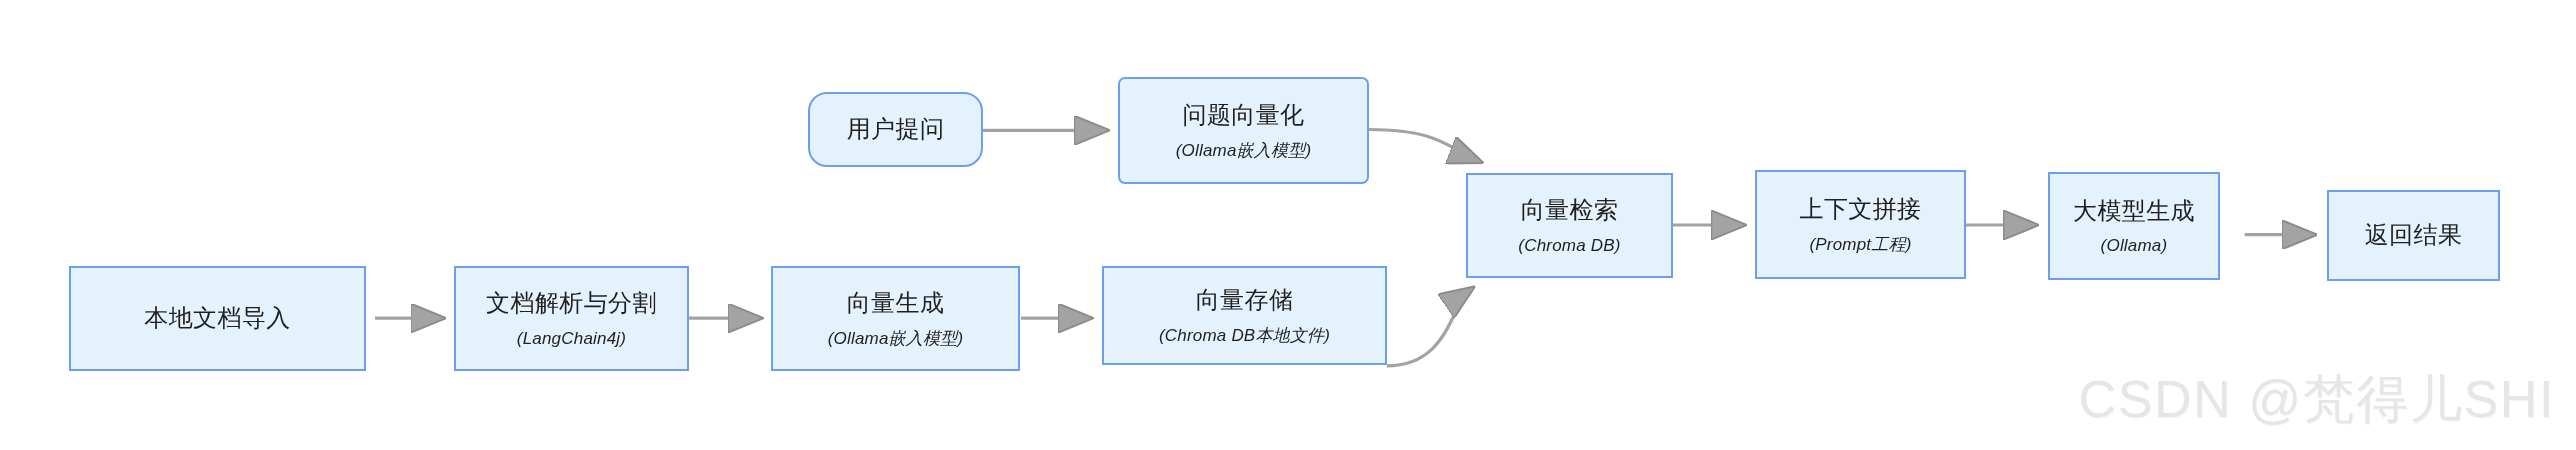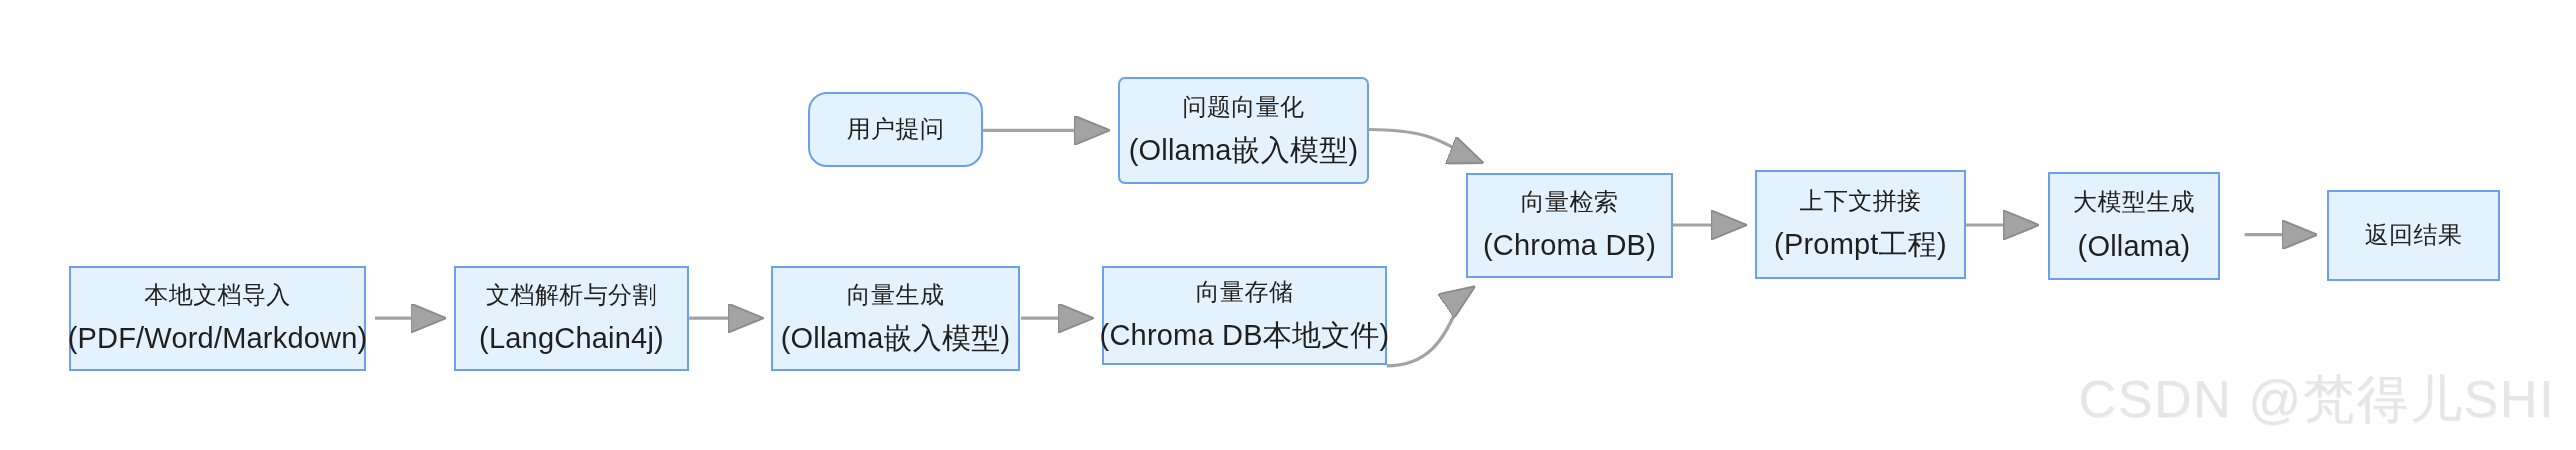--- a/index.html
+++ b/index.html
@@ -29,24 +29,25 @@
     color: #1f1f1f;
     text-align: center;
     line-height: 1.42;
   }
   .node .ln1 {
     font-size: 24px;
     letter-spacing: 0.4px;
     white-space: nowrap;
   }
   .node .ln2 {
-    font-size: 29px;
+    font-size: 17px;
     letter-spacing: 0.2px;
     white-space: nowrap;
     margin-top: 6.5px;
+    font-style: italic;
   }
   .node.single .ln1 {
     margin: 0;
   }
   #edges {
     position: absolute;
     left: 0;
     top: 0;
     width: 2576px;
     height: 450px;
@@ -90,21 +91,20 @@
 
     <line x1="2065" y1="278" x2="2153" y2="278" stroke="#a3a3a3" stroke-width="4" marker-end="url(#arrowhead)"></line>
 
     <line x1="2427" y1="278" x2="2514" y2="278" stroke="#a3a3a3" stroke-width="4" marker-end="url(#arrowhead)"></line>
 
     <line x1="2772" y1="290" x2="2858" y2="290" stroke="#a3a3a3" stroke-width="4" marker-end="url(#arrowhead)"></line>
   </svg>
 
   <div class="node" style="left:69px; top:266px; width:297px; height:105px;">
     <span class="ln1">本地文档导入</span>
-    <span class="ln2">(PDF/Word/Markdown)</span>
   </div>
 
   <div class="node" style="left:454px; top:266px; width:235px; height:105px;">
     <span class="ln1">文档解析与分割</span>
     <span class="ln2">(LangChain4j)</span>
   </div>
 
   <div class="node" style="left:771px; top:266px; width:249px; height:105px;">
     <span class="ln1">向量生成</span>
     <span class="ln2">(Ollama嵌入模型)</span>

